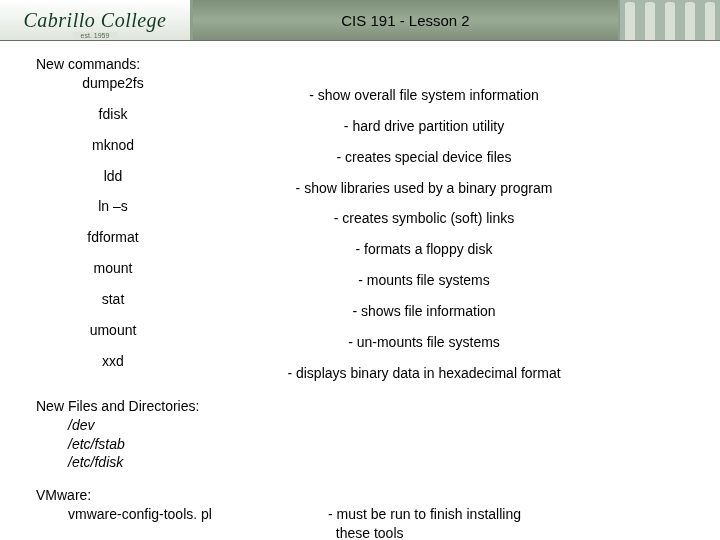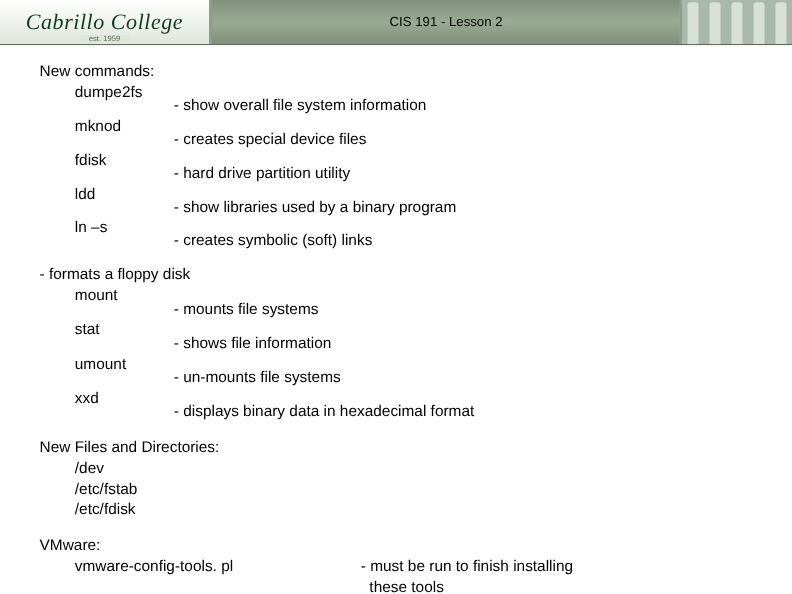--- a/index.html
+++ b/index.html
@@ -43,21 +43,21 @@
     left: 50%;
     transform: translateX(-50%);
     font-size: 7px;
     color: #5a6b58;
     background: #dfe5dc;
     padding: 0 8px;
   }
   .title {
     flex: 1;
     text-align: center;
-    font-size: 12px;
+    font-size: 15px;
     color: #000;
     font-weight: normal;
   }
   .rightbg {
     width: 100px;
     height: 40px;
     background: #a8b8aa;
     display: flex;
     align-items: flex-end;
     justify-content: space-around;
@@ -73,34 +73,36 @@
   .content {
     padding: 14px 30px 0 36px;
     font-size: 14px;
     line-height: 1.35;
   }
   .section {
     margin-bottom: 14px;
   }
   .row {
     display: flex;
+    text-align: center;
   }
   .cmd {
     width: 90px;
     padding-left: 32px;
   }
   .desc {
     flex: 1;
     margin-top: 12px;
   }
   .heading {
     margin-bottom: 0;
   }
   .indent {
     padding-left: 32px;
+    font-style: italic;
   }
   .vmw-row {
     display: flex;
   }
   .vmw-cmd {
     width: 260px;
     padding-left: 32px;
   }
   .vmw-desc {
     flex: 1;
@@ -126,36 +128,37 @@
 
 <div class="content">
 
   <div class="section">
     <div class="heading">New commands:</div>
     <div class="row">
       <div class="cmd">dumpe2fs</div>
       <div class="desc">- show overall file system information</div>
     </div>
     <div class="row">
+      <div class="cmd">fdisk</div>
+      <div class="desc">- hard drive partition utility</div>
+    </div>
+    <div class="row">
       <div class="cmd">mknod</div>
       <div class="desc">- creates special device files</div>
-    </div>
-    <div class="row">
-      <div class="cmd">fdisk</div>
-      <div class="desc">- hard drive partition utility</div>
     </div>
     <div class="row">
       <div class="cmd">ldd</div>
       <div class="desc">- show libraries used by a binary program</div>
     </div>
     <div class="row">
       <div class="cmd">ln –s</div>
       <div class="desc">- creates symbolic (soft) links</div>
     </div>
     <div class="row">
+      <div class="cmd">fdformat</div>
       <div class="desc">- formats a floppy disk</div>
     </div>
     <div class="row">
       <div class="cmd">mount</div>
       <div class="desc">- mounts file systems</div>
     </div>
     <div class="row">
       <div class="cmd">stat</div>
       <div class="desc">- shows file information</div>
     </div>

